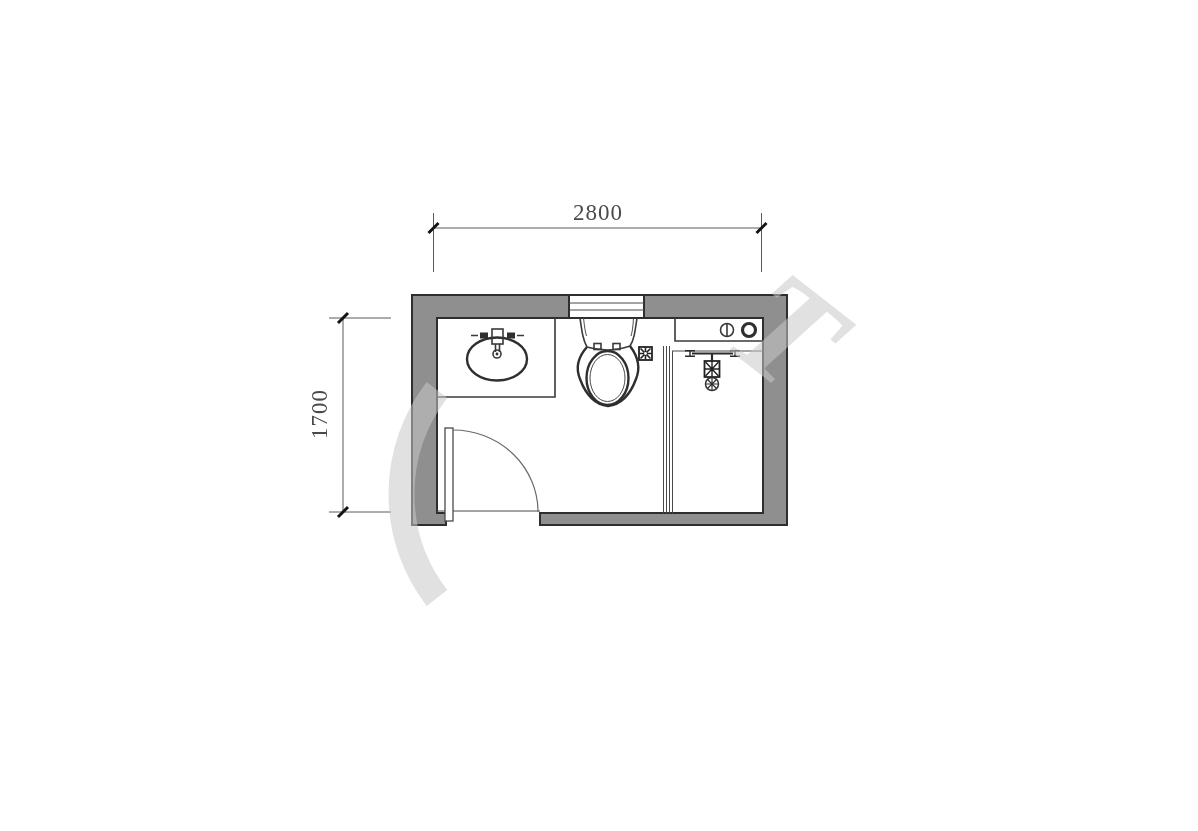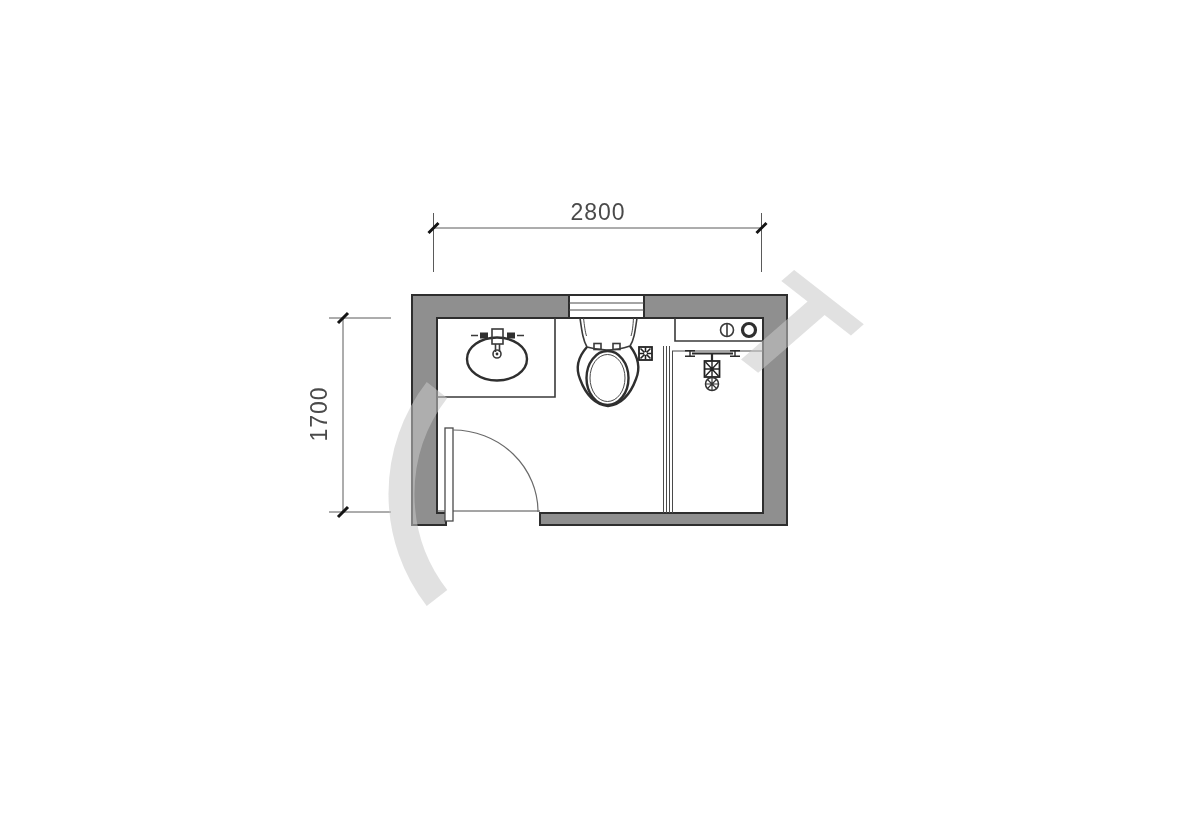--- a/index.html
+++ b/index.html
@@ -1,21 +1,21 @@
 <!DOCTYPE html>
 <html><head>
 <meta charset="utf-8">
 <style>
   html,body{margin:0;padding:0;background:#ffffff;}
   .canvas{
     position:relative;
     width:1198px;height:831px;
     background:#ffffff;
     overflow:hidden;
-    font-family:Liberation Sans, sans-serif;
+    font-family:Liberation Serif, serif;
   }
   svg{position:absolute;left:0;top:0;}
   .wall{fill:#8f8f8f;}
   .wline{stroke:#2e2e2e;stroke-width:2;fill:none;stroke-linecap:square;}
   .fix{stroke:#3a3a3a;fill:none;stroke-width:1.6;}
   .fixbold{stroke:#2f2f2f;fill:none;stroke-width:2.4;}
   .fixthin{stroke:#4a4a4a;fill:none;stroke-width:1;}
   .fill-dark{fill:#2f2f2f;stroke:none;}
   .whitefill{fill:#ffffff;}
   .dim{stroke:#5a5a5a;stroke-width:1;fill:none;}

